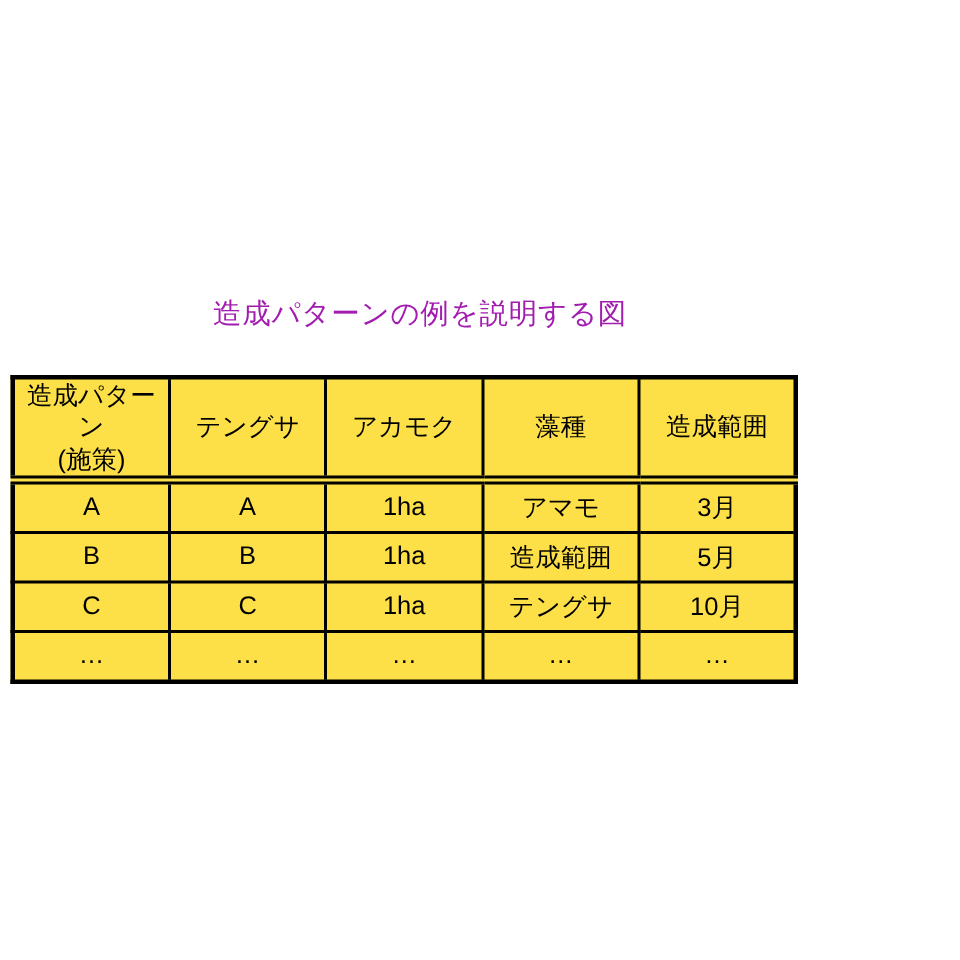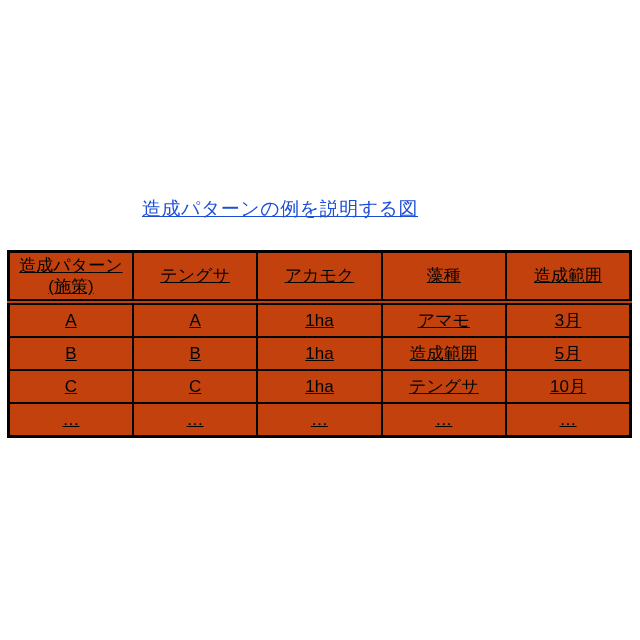--- a/index.html
+++ b/index.html
@@ -17,32 +17,30 @@
     overflow: hidden;
   }
   .figure-title {
     position: absolute;
     top: 196px;
     left: 0;
     width: 560px;
     text-align: center;
     font-size: 19px;
     letter-spacing: 0.5px;
-    color: #1d4ed8;
-    text-decoration: underline;
+    color: #a21caf;
   }
   table.spec-table {
     position: absolute;
     top: 250px;
     left: 7px;
-    width: 625px;
+    width: 525px;
     border-collapse: collapse;
     table-layout: fixed;
-    background: #c2410c;
-    text-decoration: underline;
+    background: #fde047;
   }
   table.spec-table th,
   table.spec-table td {
     border: 2px solid #000000;
     text-align: center;
     vertical-align: middle;
     font-weight: normal;
     color: #000000;
     padding: 0;
     overflow: hidden;

